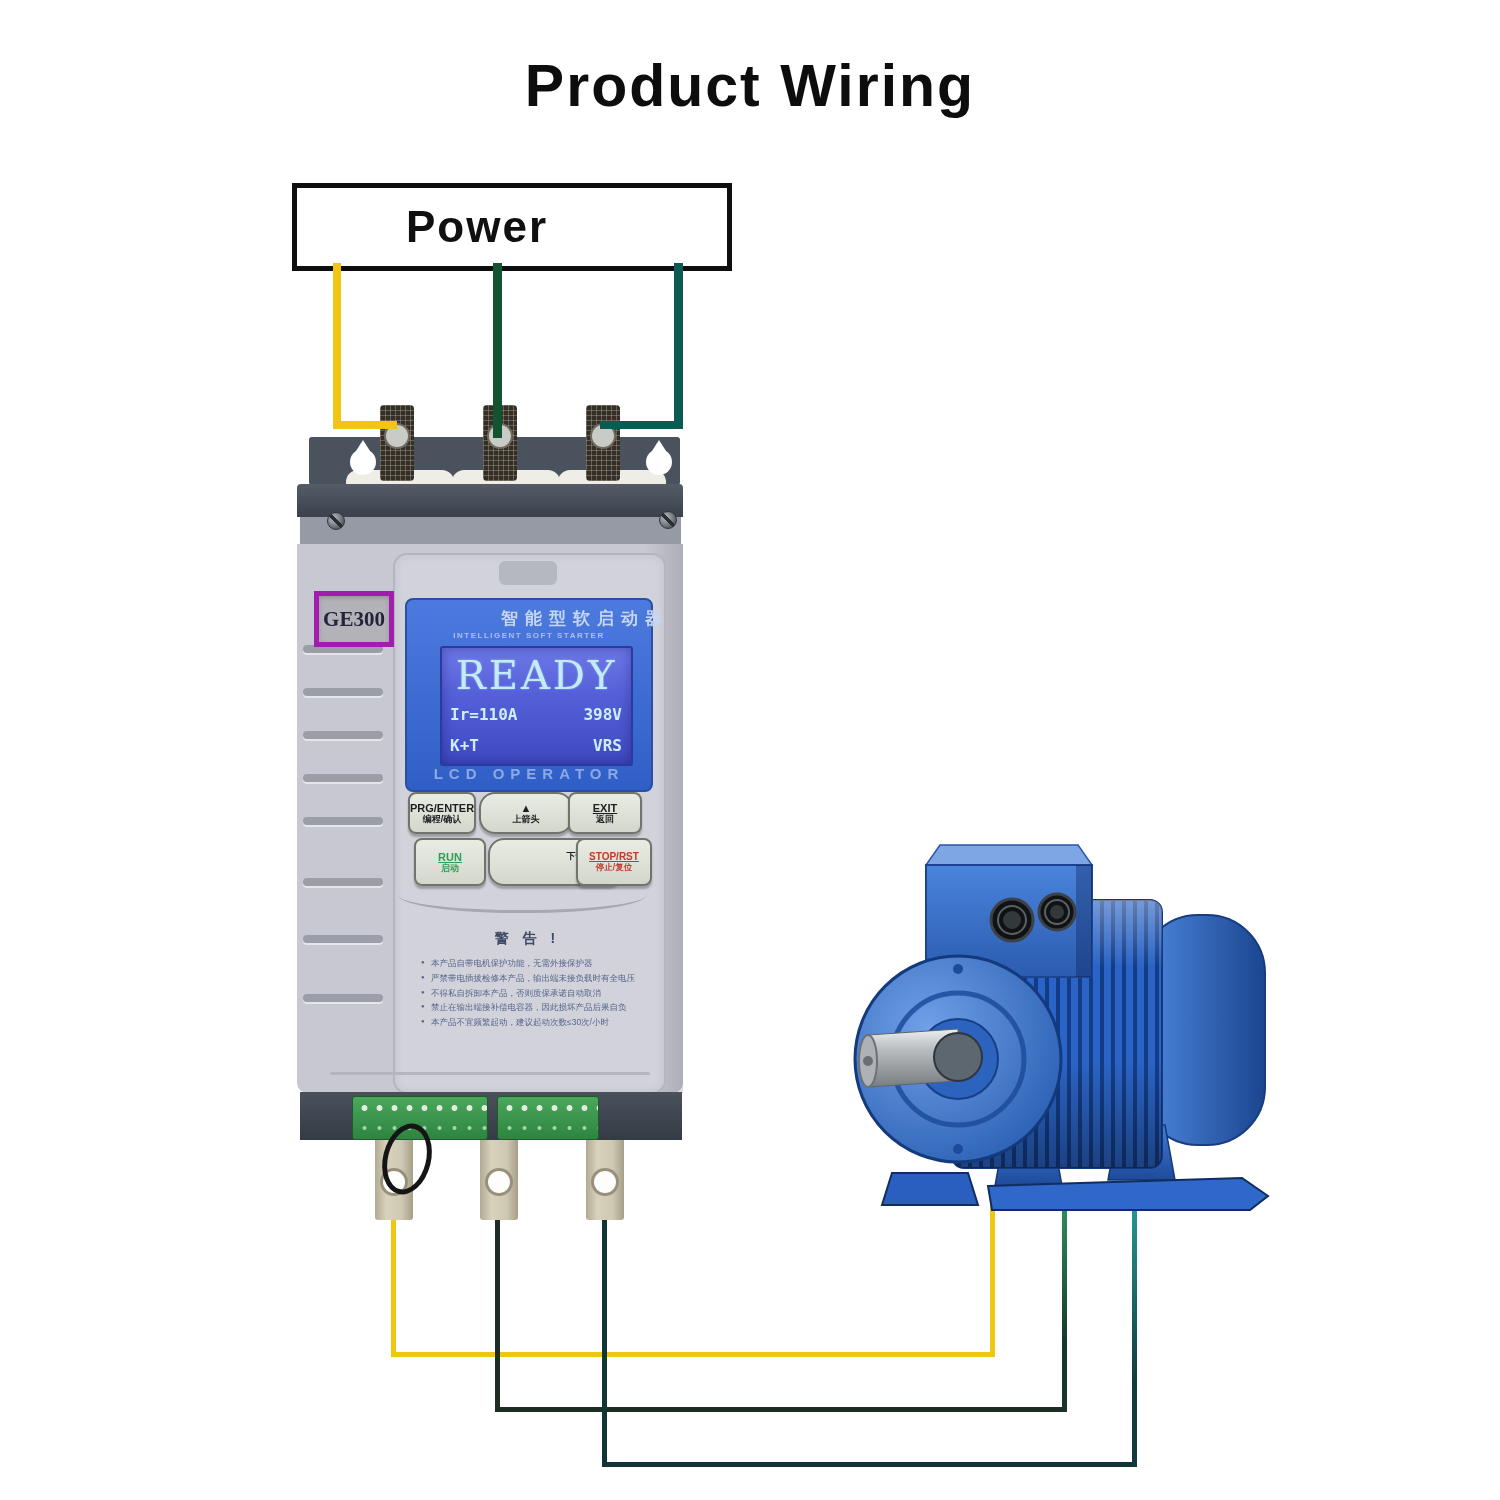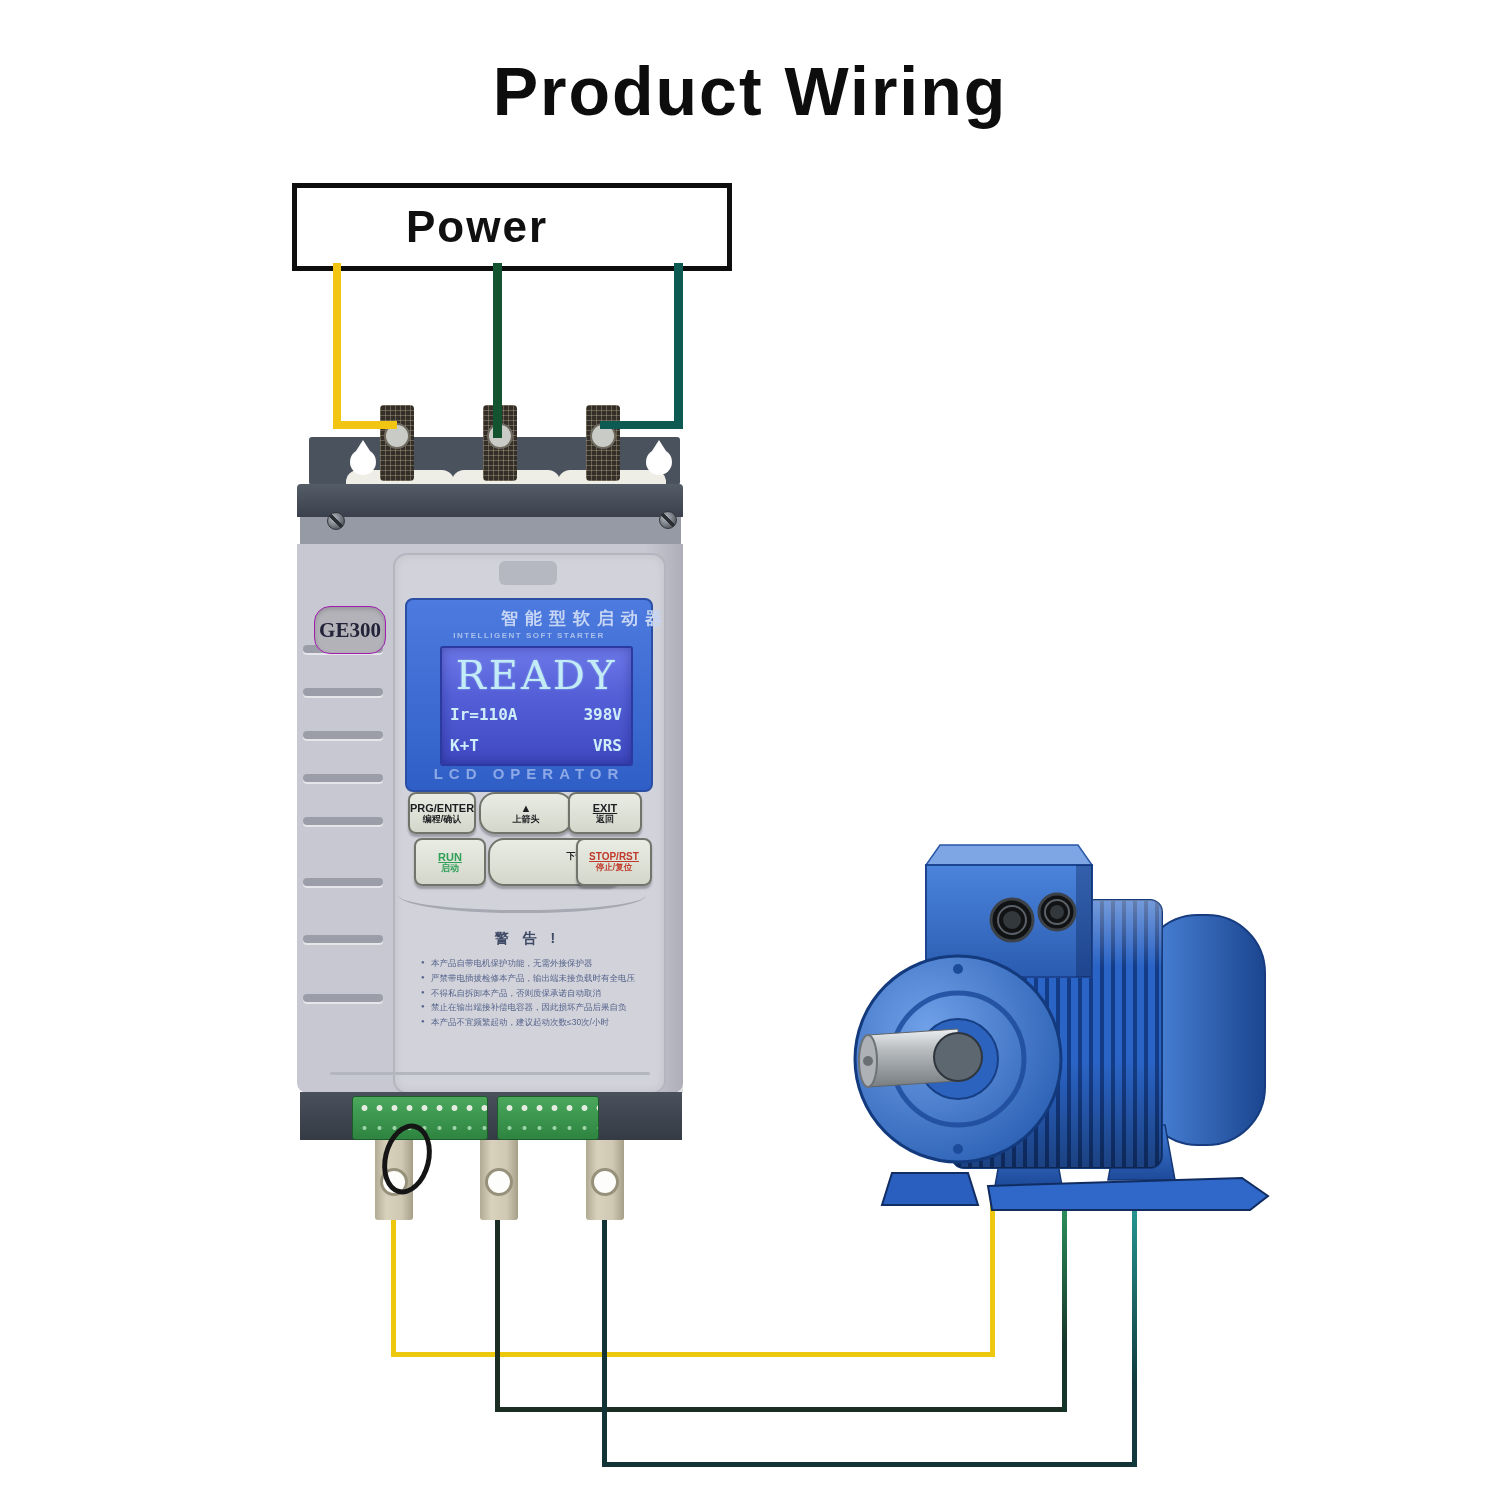--- a/index.html
+++ b/index.html
@@ -1,21 +1,21 @@
 <!DOCTYPE html>
 <html><head>
 <meta charset="utf-8">
 <style>
   html,body{margin:0;padding:0;background:#fff;}
   .stage{position:relative;width:1500px;height:1500px;background:#ffffff;overflow:hidden;
          font-family:"Liberation Sans",sans-serif;}
   .abs{position:absolute;}
 
   
-  .title{left:0;top:52px;width:1500px;text-align:center;font-size:68px;font-weight:bold;
+  .title{left:0;top:52px;width:1500px;text-align:center;font-size:59px;font-weight:bold;
          color:#0d0d0d;letter-spacing:2px;z-index:2;}
   .power-box{left:292px;top:183px;width:430px;height:78px;background:#fff;border:5px solid #0e0e0e;
              z-index:3;display:flex;align-items:center;justify-content:center;}
   .power-box span{font-size:44px;font-weight:600;color:#101010;transform:translateX(-35px);letter-spacing:2px;}
   .motor-caption{left:788px;top:686px;width:520px;text-align:center;color:#161616;z-index:2;}
   .motor-caption .l1{font-size:39px;font-weight:600;}
   .motor-caption .l2{font-size:39px;font-weight:600;margin-top:30px;}
 
   
   .wire{z-index:4;}
@@ -43,23 +43,23 @@
     background:linear-gradient(#545c68,#3a414c);z-index:3;}
   .band-mid{left:300px;top:517px;width:381px;height:27px;background:#959aa5;z-index:3;}
   .dev-body{left:297px;top:544px;width:386px;height:549px;background:#c7c8d1;border-radius:0 0 10px 10px;z-index:2;}
   .dev-shade{left:645px;top:544px;width:38px;height:549px;z-index:2;
     background:linear-gradient(90deg,rgba(0,0,0,0),rgba(40,40,60,.16));}
   .vent{left:303px;width:80px;height:8px;background:#9b9da8;border-radius:4px;z-index:3;
     box-shadow:0 2px 0 rgba(255,255,255,.55);}
   .screw{width:16px;height:16px;border-radius:50%;z-index:4;border:1px solid #33363b;
     background-image:linear-gradient(45deg,transparent 42%,#2a2d31 42% 58%,transparent 58%),
                      radial-gradient(circle at 35% 35%,#aab0b8 10%,#565b62 75%);}
-  .model-tag{left:314px;top:591px;width:70px;height:46px;background:#b2b2b8;border:1px solid #a21caf;
-    border-radius:16px;z-index:4;display:flex;align-items:center;justify-content:center;
-    box-shadow:inset 0 2px 4px rgba(0,0,0,.18);margin-top:15px;}
+  .model-tag{left:314px;top:591px;width:70px;height:46px;background:#b2b2b8;border:5px solid #a21caf;
+    border-radius:0;z-index:4;display:flex;align-items:center;justify-content:center;
+    box-shadow:inset 0 2px 4px rgba(0,0,0,.18);}
   .model-tag span{font-family:"Liberation Serif",serif;font-weight:bold;font-size:21px;color:#23233a;}
   .front-panel{left:393px;top:553px;width:269px;height:537px;background:#d1d2da;border:2px solid #b4b5bf;
     border-radius:14px;z-index:3;box-shadow:inset 0 0 10px rgba(0,0,0,.08);}
   .panel-tab{left:499px;top:561px;width:58px;height:24px;background:#b6b8c1;border-radius:6px;z-index:4;}
 
   
   .lcd-bezel{left:405px;top:598px;width:244px;height:190px;border:2px solid #2c4fa6;border-radius:8px;
     background:linear-gradient(180deg,#4d7ade,#2f5fc6);z-index:4;}
   .lcd-hcn{left:405px;top:607px;width:264px;text-align:right;font-size:17px;font-weight:bold;
     color:#c6d6f4;letter-spacing:7px;text-indent:7px;z-index:5;}

